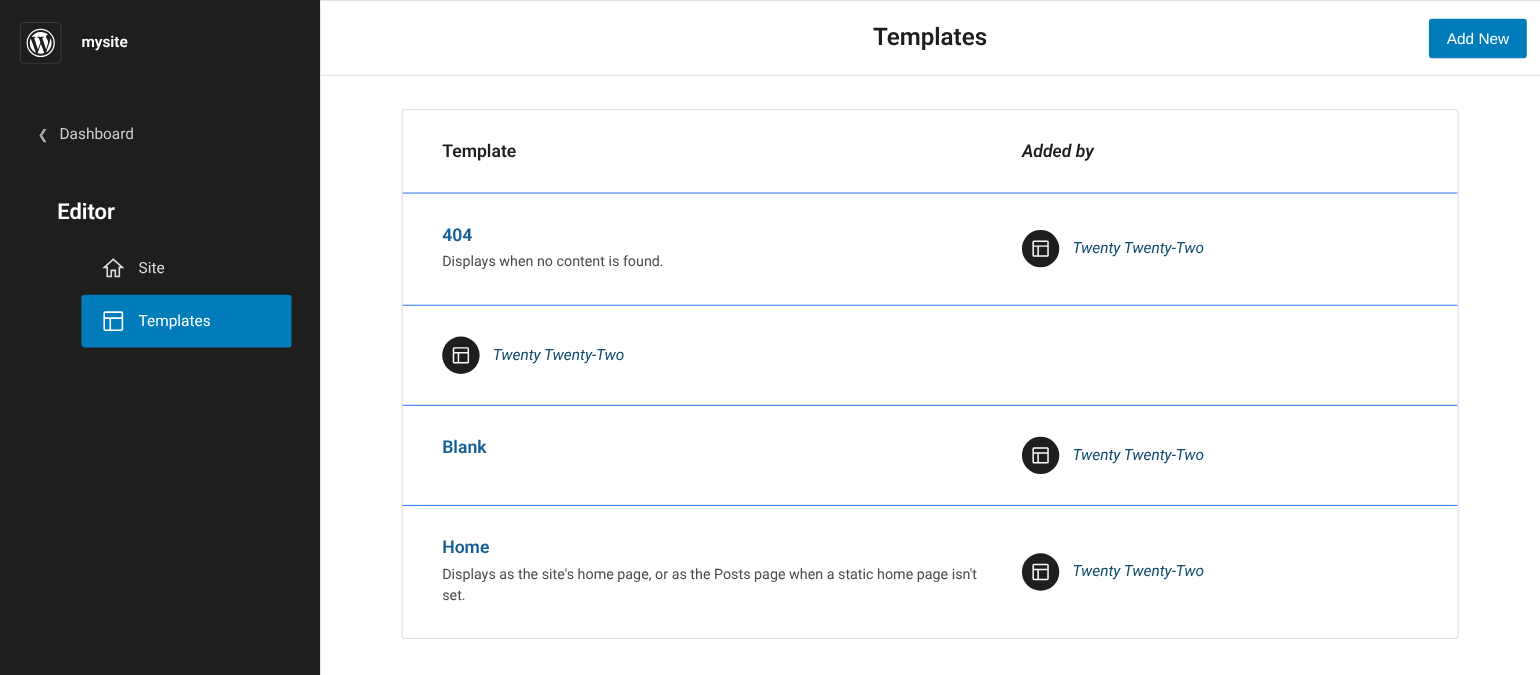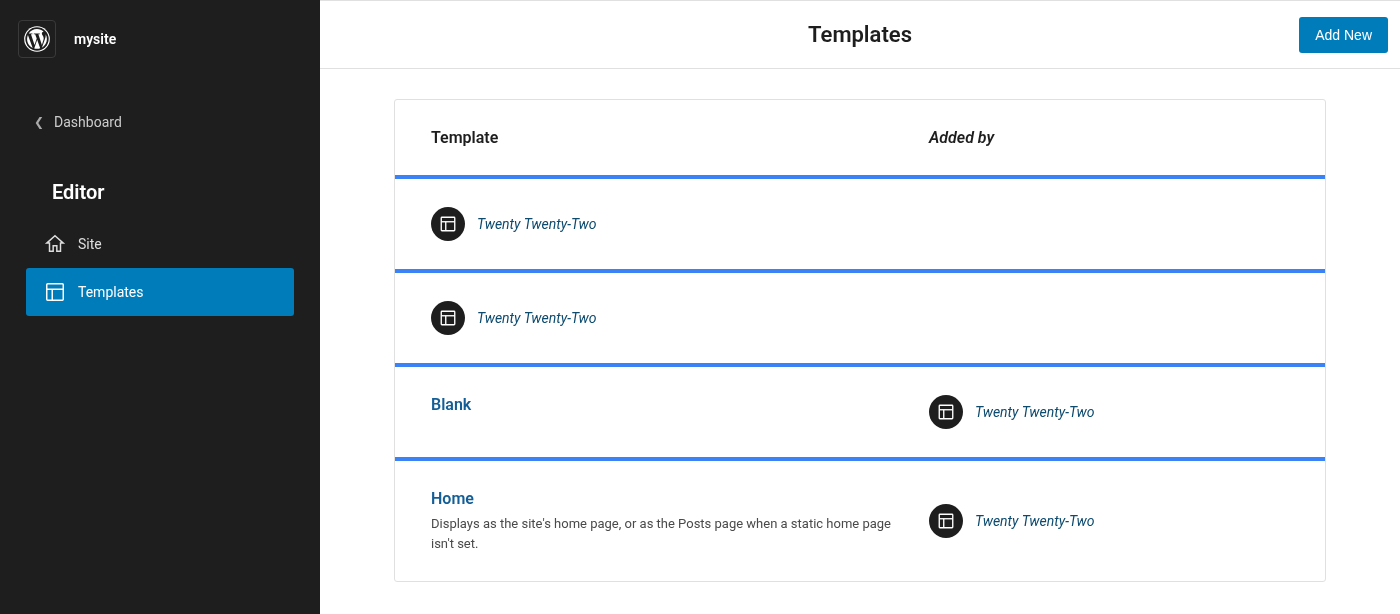--- a/index.html
+++ b/index.html
@@ -5,21 +5,21 @@
     * { margin: 0; padding: 0; box-sizing: border-box; }
     body {
       font-family: -apple-system, BlinkMacSystemFont, "Segoe UI", Roboto, Oxygen-Sans, Ubuntu, Cantarell, "Helvetica Neue", sans-serif;
       background: #fff;
       display: flex;
       height: 614px;
       width: 1400px;
       overflow: hidden;
     }
     .sidebar {
-      width: 320px;
+      width: 291px;
       background: #1e1e1e;
       color: #fff;
       flex-shrink: 0;
       padding-top: 10px;
     }
     .site-header {
       display: flex;
       align-items: center;
       padding: 10px 18px 18px 18px;
     }
@@ -48,21 +48,21 @@
       color: #ccc;
       cursor: pointer;
     }
     .back-link .chev { margin-right: 10px; font-size: 12px; color: #aaa; }
     .section-title {
       font-size: 20px;
       font-weight: 600;
       padding: 36px 34px 16px 52px;
       color: #fff;
     }
-    .nav-list { list-style: none; padding: 0 26px; }
+    .nav-list { list-style: none; padding: 0 26px; margin-left: 48px; }
     .nav-item {
       display: flex;
       align-items: center;
       padding: 13px 18px;
       border-radius: 3px;
       font-size: 14px;
       color: #ddd;
       cursor: pointer;
     }
     .nav-item.active {
@@ -111,21 +111,21 @@
       overflow: auto;
     }
     .templates-table {
       border: 1px solid #e0e0e0;
       border-radius: 3px;
       background: #fff;
     }
     .table-header, .table-row {
       display: flex;
       padding: 28px 36px;
-      border-bottom: 4px solid #3b82f6;
+      border-bottom: 1px solid #3b82f6;
     }
     .table-header { font-weight: 600; font-size: 16px; color: #1e1e1e; }
     .col-template { flex: 1; }
     .col-added { width: 360px; display: flex; align-items: center; font-style: italic; }
     .template-name {
       font-size: 16px;
       font-weight: 600;
       color: #135e96;
       cursor: pointer;
     }
@@ -201,20 +201,24 @@
   </div>
 
   <div class="content-area">
     <div class="templates-table">
       <div class="table-header">
         <div class="col-template">Template</div>
         <div class="col-added">Added by</div>
       </div>
 
       <div class="table-row">
+        <div class="col-template">
+          <div class="template-name">404</div>
+          <div class="template-desc">Displays when no content is found.</div>
+        </div>
         <div class="col-added">
           <div class="theme-icon">
             <svg viewBox="0 0 24 24">
                 <rect x="3" y="3" width="18" height="18" rx="1" fill="none" stroke="#fff" stroke-width="1.8"></rect>
                 <line x1="3" y1="9" x2="21" y2="9" stroke="#fff" stroke-width="1.8"></line>
                 <line x1="9" y1="9" x2="9" y2="21" stroke="#fff" stroke-width="1.8"></line>
               </svg>
           </div>
           <div class="theme-name">Twenty Twenty-Two</div>
         </div>

